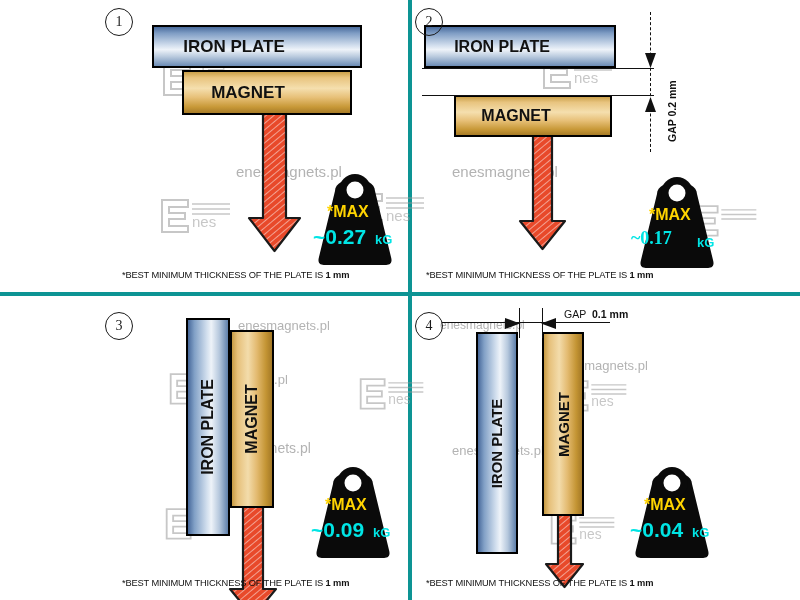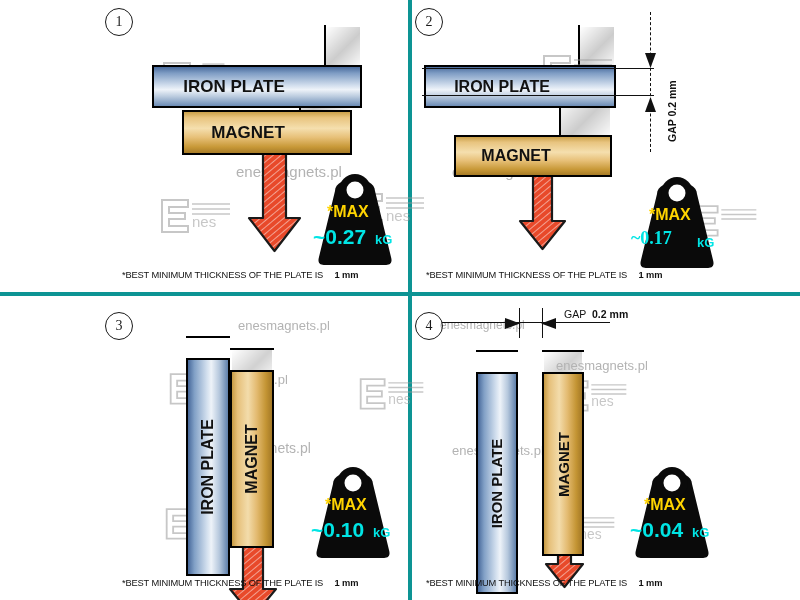--- a/index.html
+++ b/index.html
@@ -38,30 +38,29 @@
 
   .footnote{
     position:absolute;
     font-size:9.3px;
     color:#111;
     letter-spacing:-0.15px;
     white-space:nowrap;
     font-family:"Liberation Sans", sans-serif;
     z-index:25;
   }
-  .footnote b{font-weight:bold;margin-left:9px;}
+  .footnote b{font-weight:bold;}
 
   
   .block{
     position:absolute;
     border:2px solid #000;
     box-sizing:border-box;
     display:flex;align-items:center;justify-content:center;
     z-index:12;
-    margin-top:40px;
   }
   .plate-h{
     background:linear-gradient(180deg,#4a6b9c 0%,#7f9dc4 16%,#cfdcec 46%,#eef3f9 58%,#b9cade 76%,#6c8cb5 100%);
   }
   .plate-v{
     background:linear-gradient(90deg,#47689a 0%,#81a0c6 16%,#d2dfee 47%,#eef3f9 58%,#b6c8dd 78%,#5f80ab 100%);
   }
   .magnet-h{
     background:linear-gradient(180deg,#caa04a 0%,#e8c47f 14%,#f5dfae 40%,#e7c078 62%,#c89938 85%,#a87c27 100%);
   }
@@ -404,21 +403,21 @@
       </svg>
     </div>
 
     <div class="weight" style="left:303px;top:160px;">
       <svg width="100" height="104" viewBox="0 0 100 104">
         <path d="M30 28 C30 12 70 12 70 28 L86 94 C88 101 84 102 80 102 H20 C16 102 12 101 14 94 Z" fill="#0a0a0a"></path>
         <circle cx="50" cy="27" r="16" fill="#0a0a0a"></circle>
         <circle cx="50" cy="27" r="8.5" fill="#ffffff"></circle>
       </svg>
       <span class="w-max" style="left:22px;top:40px;font-size:16px;">*MAX</span>
-      <span class="w-val" style="left:8px;top:62px;font-size:21px;">~0.10</span>
+      <span class="w-val" style="left:8px;top:62px;font-size:21px;">~0.09</span>
       <span class="w-val w-unit" style="left:70px;top:69px;font-size:13px;">kG</span>
     </div>
 
     <div class="footnote" style="left:122px;top:282px;">
       <span>*BEST MINIMUM THICKNESS OF THE PLATE IS </span><b>1 mm</b>
     </div>
   </div>
 
   <div class="panel" id="p4">
     <div class="panel-num" style="left:3px;top:16px;">4</div>
@@ -441,21 +440,21 @@
       <svg width="21" height="13" viewBox="0 0 21 13">
           <path d="M20 6.5 L5 1 V12 Z" fill="#111"></path>
         </svg>
     </div>
     <div style="position:absolute;left:128px;top:20px;z-index:28;">
       <svg width="21" height="13" viewBox="0 0 21 13">
           <path d="M1 6.5 L16 1 V12 Z" fill="#111"></path>
         </svg>
     </div>
     <div class="gap-label-h" style="left:152px;top:12px;">
-      <span class="g-word">GAP</span>&nbsp;&nbsp;<span class="g-val">0.2 mm</span>
+      <span class="g-word">GAP</span>&nbsp;&nbsp;<span class="g-val">0.1 mm</span>
     </div>
 
     <div class="arrow" style="left:132px;top:216px;">
       <svg width="42" height="78" viewBox="0 0 42 78">
         <defs>
           <pattern id="hatch4" width="5" height="5" patternTransform="rotate(50)" patternUnits="userSpaceOnUse">
             <rect width="5" height="5" fill="#e8492a"></rect>
             <line x1="0" y1="0" x2="0" y2="5" stroke="#ffffff" stroke-width="1.3" opacity="0.75"></line>
           </pattern>
         </defs>

